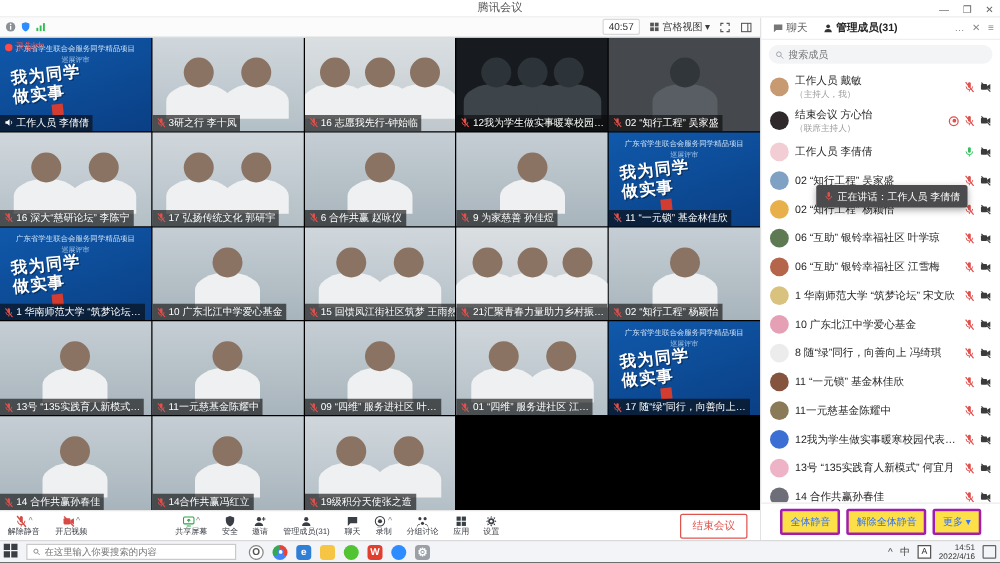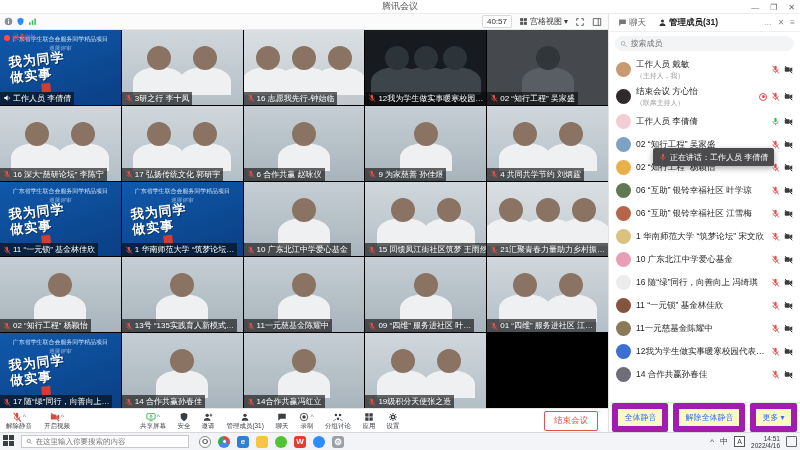--- a/index.html
+++ b/index.html
@@ -90,22 +90,22 @@
   .m-icons .ic { width:9px; height:9px; }
   .mic-red { color:#e0504c; } .mic-green { color:#2fbf5b; } .cam-dark { color:#3c3c3c; }
   .rec-ring { width:8px; height:8px; border:1.5px solid #e0504c; border-radius:50%; position:relative; }
   .rec-ring::after { content:""; position:absolute; inset:1.5px; background:#e0504c; border-radius:50%; }
   .sb-tooltip { position:absolute; left:44px; top:134px; height:18px; background:#4b4b4d; color:#fff;
     border-radius:2px; font-size:8px; display:flex; align-items:center; gap:3px; padding:0 6px;
     box-shadow:0 2px 6px rgba(0,0,0,.35); z-index:8; white-space:nowrap; }
   .sb-tooltip .ic { width:8px; height:8px; }
   .sb-footer { position:absolute; bottom:0; left:0; right:0; height:30px; display:flex; align-items:center;
     justify-content:center; gap:5px; border-top:1px solid #ececec; background:#fff; }
-  .sb-btn { border:6px solid #a21caf; color:#3370ff; font-size:8px; padding:3px 6px; border-radius:2px;
-    background:#fef9c3; white-space:nowrap; }
+  .sb-btn { border:2px solid #a21caf; color:#3370ff; font-size:8px; padding:3px 6px; border-radius:2px;
+    background:#fde047; white-space:nowrap; }
 
   
   .taskbar { position:absolute; bottom:0; left:0; right:0; height:18px; background:#f2f4f7;
     border-top:1px solid #d9d9d9; display:flex; align-items:center; gap:5px; padding:0 3px; z-index:30; }
   .start { width:13px; height:13px; display:grid; grid-template-columns:5px 5px; grid-template-rows:5px 5px;
     gap:1px; }
   .start i { background:#3a3f45; }
   .tk-search { width:168px; height:13px; background:#fff; border:1px solid #c9c9c9; display:flex;
     align-items:center; gap:3px; padding:0 4px; }
   .tk-search .ic { width:7px; height:7px; color:#777; }
@@ -334,37 +334,20 @@
             <svg viewBox="0 0 24 24">
               <rect x="9" y="2" width="6" height="12" rx="3" fill="currentColor"></rect>
               <path d="M5 11a7 7 0 0 0 14 0" fill="none" stroke="currentColor" stroke-width="2"></path>
               <path d="M12 18v4" stroke="currentColor" stroke-width="2"></path>
               <line x1="4" y1="2" x2="21" y2="23" stroke="currentColor" stroke-width="2.6"></line>
             </svg>
           </span>
           <span>9 为家慈善 孙佳煜</span>
         </div>
       </div>
-      <div class="tile person2">
-        <div class="sil-body" style="left: 31%;"></div>
-        <div class="sil-head" style="left: 31%;"></div>
-        <div class="sil-body" style="left: 69%;"></div>
-        <div class="sil-head" style="left: 69%;"></div>
-        <div class="tlabel">
-          <span class="ic mic-red" style="color: rgb(224, 80, 76);">
-            <svg viewBox="0 0 24 24">
-              <rect x="9" y="2" width="6" height="12" rx="3" fill="currentColor"></rect>
-              <path d="M5 11a7 7 0 0 0 14 0" fill="none" stroke="currentColor" stroke-width="2"></path>
-              <path d="M12 18v4" stroke="currentColor" stroke-width="2"></path>
-              <line x1="4" y1="2" x2="21" y2="23" stroke="currentColor" stroke-width="2.6"></line>
-            </svg>
-          </span>
-          <span>4 共同共学节约 刘炳霆</span>
-        </div>
-      </div>
       <div class="tile poster">
         <div class="p-cap">广东省学生联合会服务同学精品项目</div>
         <div class="p-cap2">巡展评审</div>
         <div class="p-title">
           <span>我为同学</span>
           <span>做实事</span>
           <span class="p-seal"></span>
         </div>
         <div class="tlabel">
           <span class="ic mic-red" style="color: rgb(224, 80, 76);">
@@ -973,21 +956,21 @@
                 <rect x="2" y="6" width="13" height="12" rx="2" fill="currentColor"></rect>
                 <path d="M15 10l7-4v12l-7-4z" fill="currentColor"></path>
                 <line x1="3" y1="3" x2="22" y2="22" stroke="currentColor" stroke-width="2.6"></line>
               </svg>
             </span>
           </div>
         </div>
         <div class="member">
           <span class="avatar" style="background: rgb(236, 236, 236);"></span>
           <div class="m-mid">
-            <div class="m-name">16 随“绿”同行，向善向上 冯绮琪</div>
+            <div class="m-name">8 随“绿”同行，向善向上 冯绮琪</div>
           </div>
           <div class="m-icons">
             <span class="ic mic-red">
               <svg viewBox="0 0 24 24">
                 <rect x="9" y="2" width="6" height="12" rx="3" fill="currentColor"></rect>
                 <path d="M5 11a7 7 0 0 0 14 0" fill="none" stroke="currentColor" stroke-width="2"></path>
                 <path d="M12 18v4" stroke="currentColor" stroke-width="2"></path>
                 <line x1="4" y1="2" x2="21" y2="23" stroke="currentColor" stroke-width="2.6"></line>
               </svg>
             </span>
@@ -1043,20 +1026,43 @@
                 <path d="M15 10l7-4v12l-7-4z" fill="currentColor"></path>
                 <line x1="3" y1="3" x2="22" y2="22" stroke="currentColor" stroke-width="2.6"></line>
               </svg>
             </span>
           </div>
         </div>
         <div class="member">
           <span class="avatar" style="background: rgb(59, 111, 212);"></span>
           <div class="m-mid">
             <div class="m-name">12我为学生做实事暖寒校园代表颁奖 主办</div>
+          </div>
+          <div class="m-icons">
+            <span class="ic mic-red">
+              <svg viewBox="0 0 24 24">
+                <rect x="9" y="2" width="6" height="12" rx="3" fill="currentColor"></rect>
+                <path d="M5 11a7 7 0 0 0 14 0" fill="none" stroke="currentColor" stroke-width="2"></path>
+                <path d="M12 18v4" stroke="currentColor" stroke-width="2"></path>
+                <line x1="4" y1="2" x2="21" y2="23" stroke="currentColor" stroke-width="2.6"></line>
+              </svg>
+            </span>
+            <span class="ic cam-dark">
+              <svg viewBox="0 0 24 24">
+                <rect x="2" y="6" width="13" height="12" rx="2" fill="currentColor"></rect>
+                <path d="M15 10l7-4v12l-7-4z" fill="currentColor"></path>
+                <line x1="3" y1="3" x2="22" y2="22" stroke="currentColor" stroke-width="2.6"></line>
+              </svg>
+            </span>
+          </div>
+        </div>
+        <div class="member">
+          <span class="avatar" style="background: rgb(239, 179, 200);"></span>
+          <div class="m-mid">
+            <div class="m-name">13号 “135实践育人新模式” 何宜月</div>
           </div>
           <div class="m-icons">
             <span class="ic mic-red">
               <svg viewBox="0 0 24 24">
                 <rect x="9" y="2" width="6" height="12" rx="3" fill="currentColor"></rect>
                 <path d="M5 11a7 7 0 0 0 14 0" fill="none" stroke="currentColor" stroke-width="2"></path>
                 <path d="M12 18v4" stroke="currentColor" stroke-width="2"></path>
                 <line x1="4" y1="2" x2="21" y2="23" stroke="currentColor" stroke-width="2.6"></line>
               </svg>
             </span>

